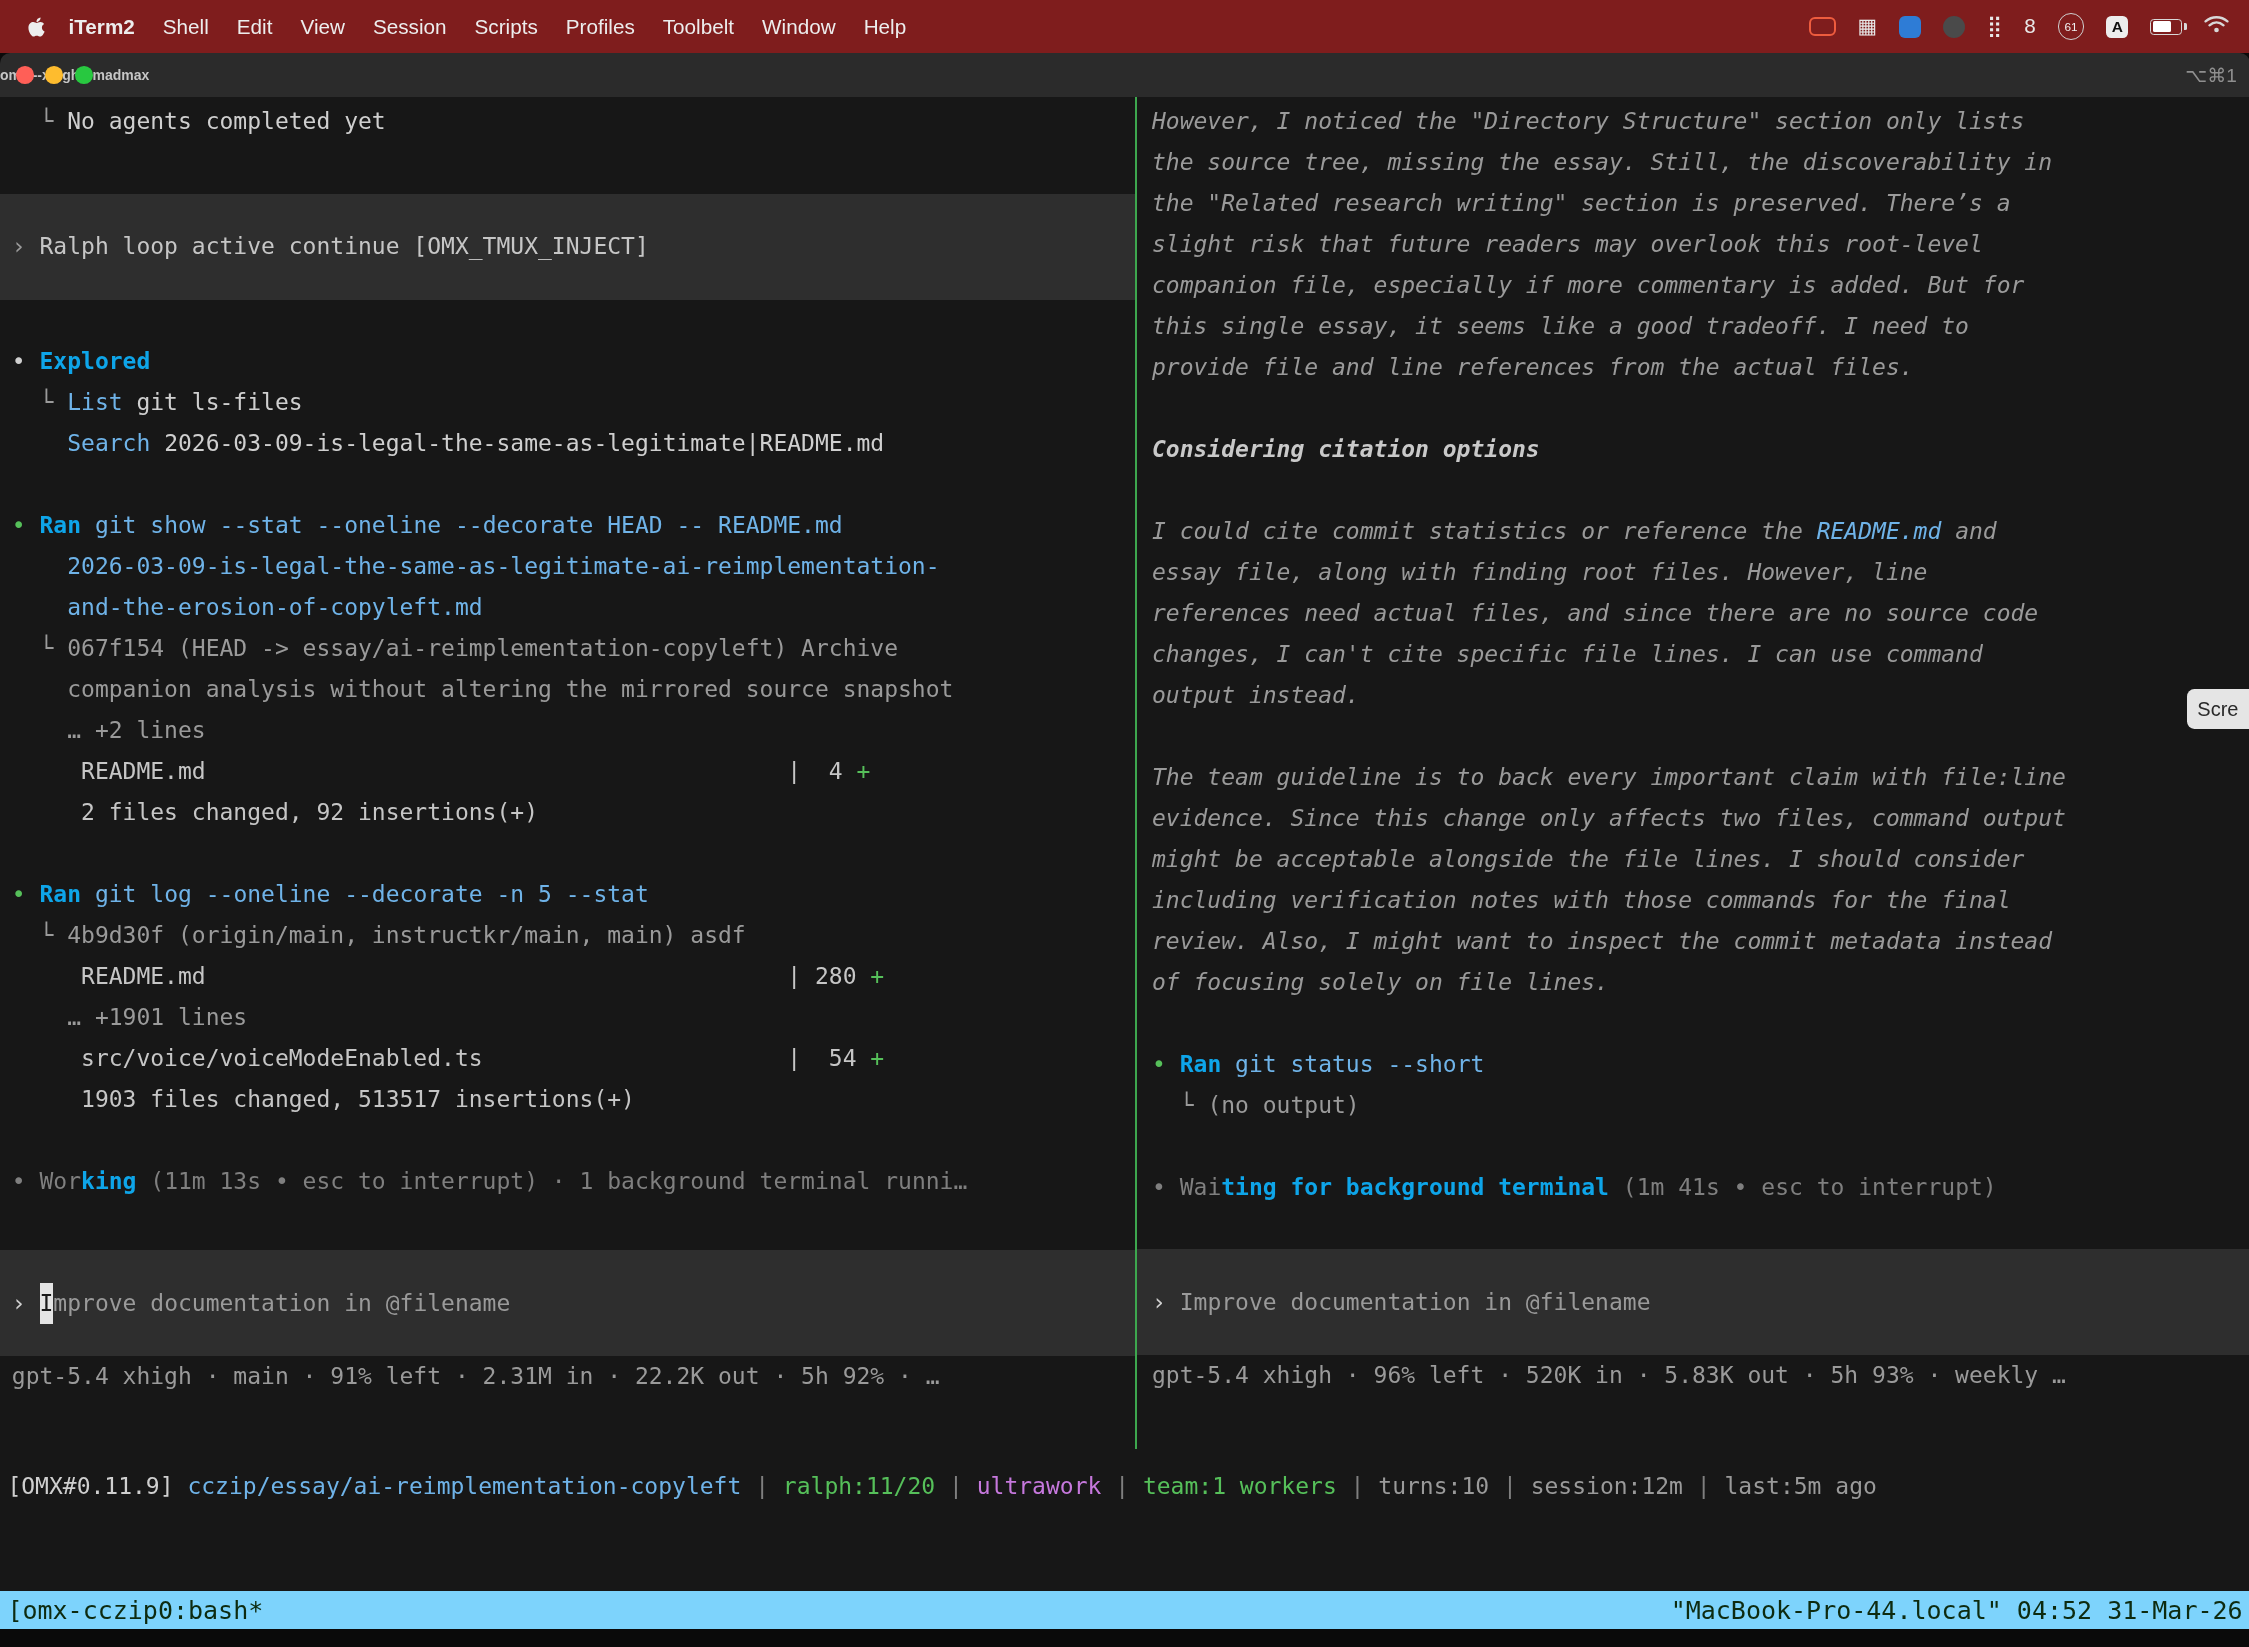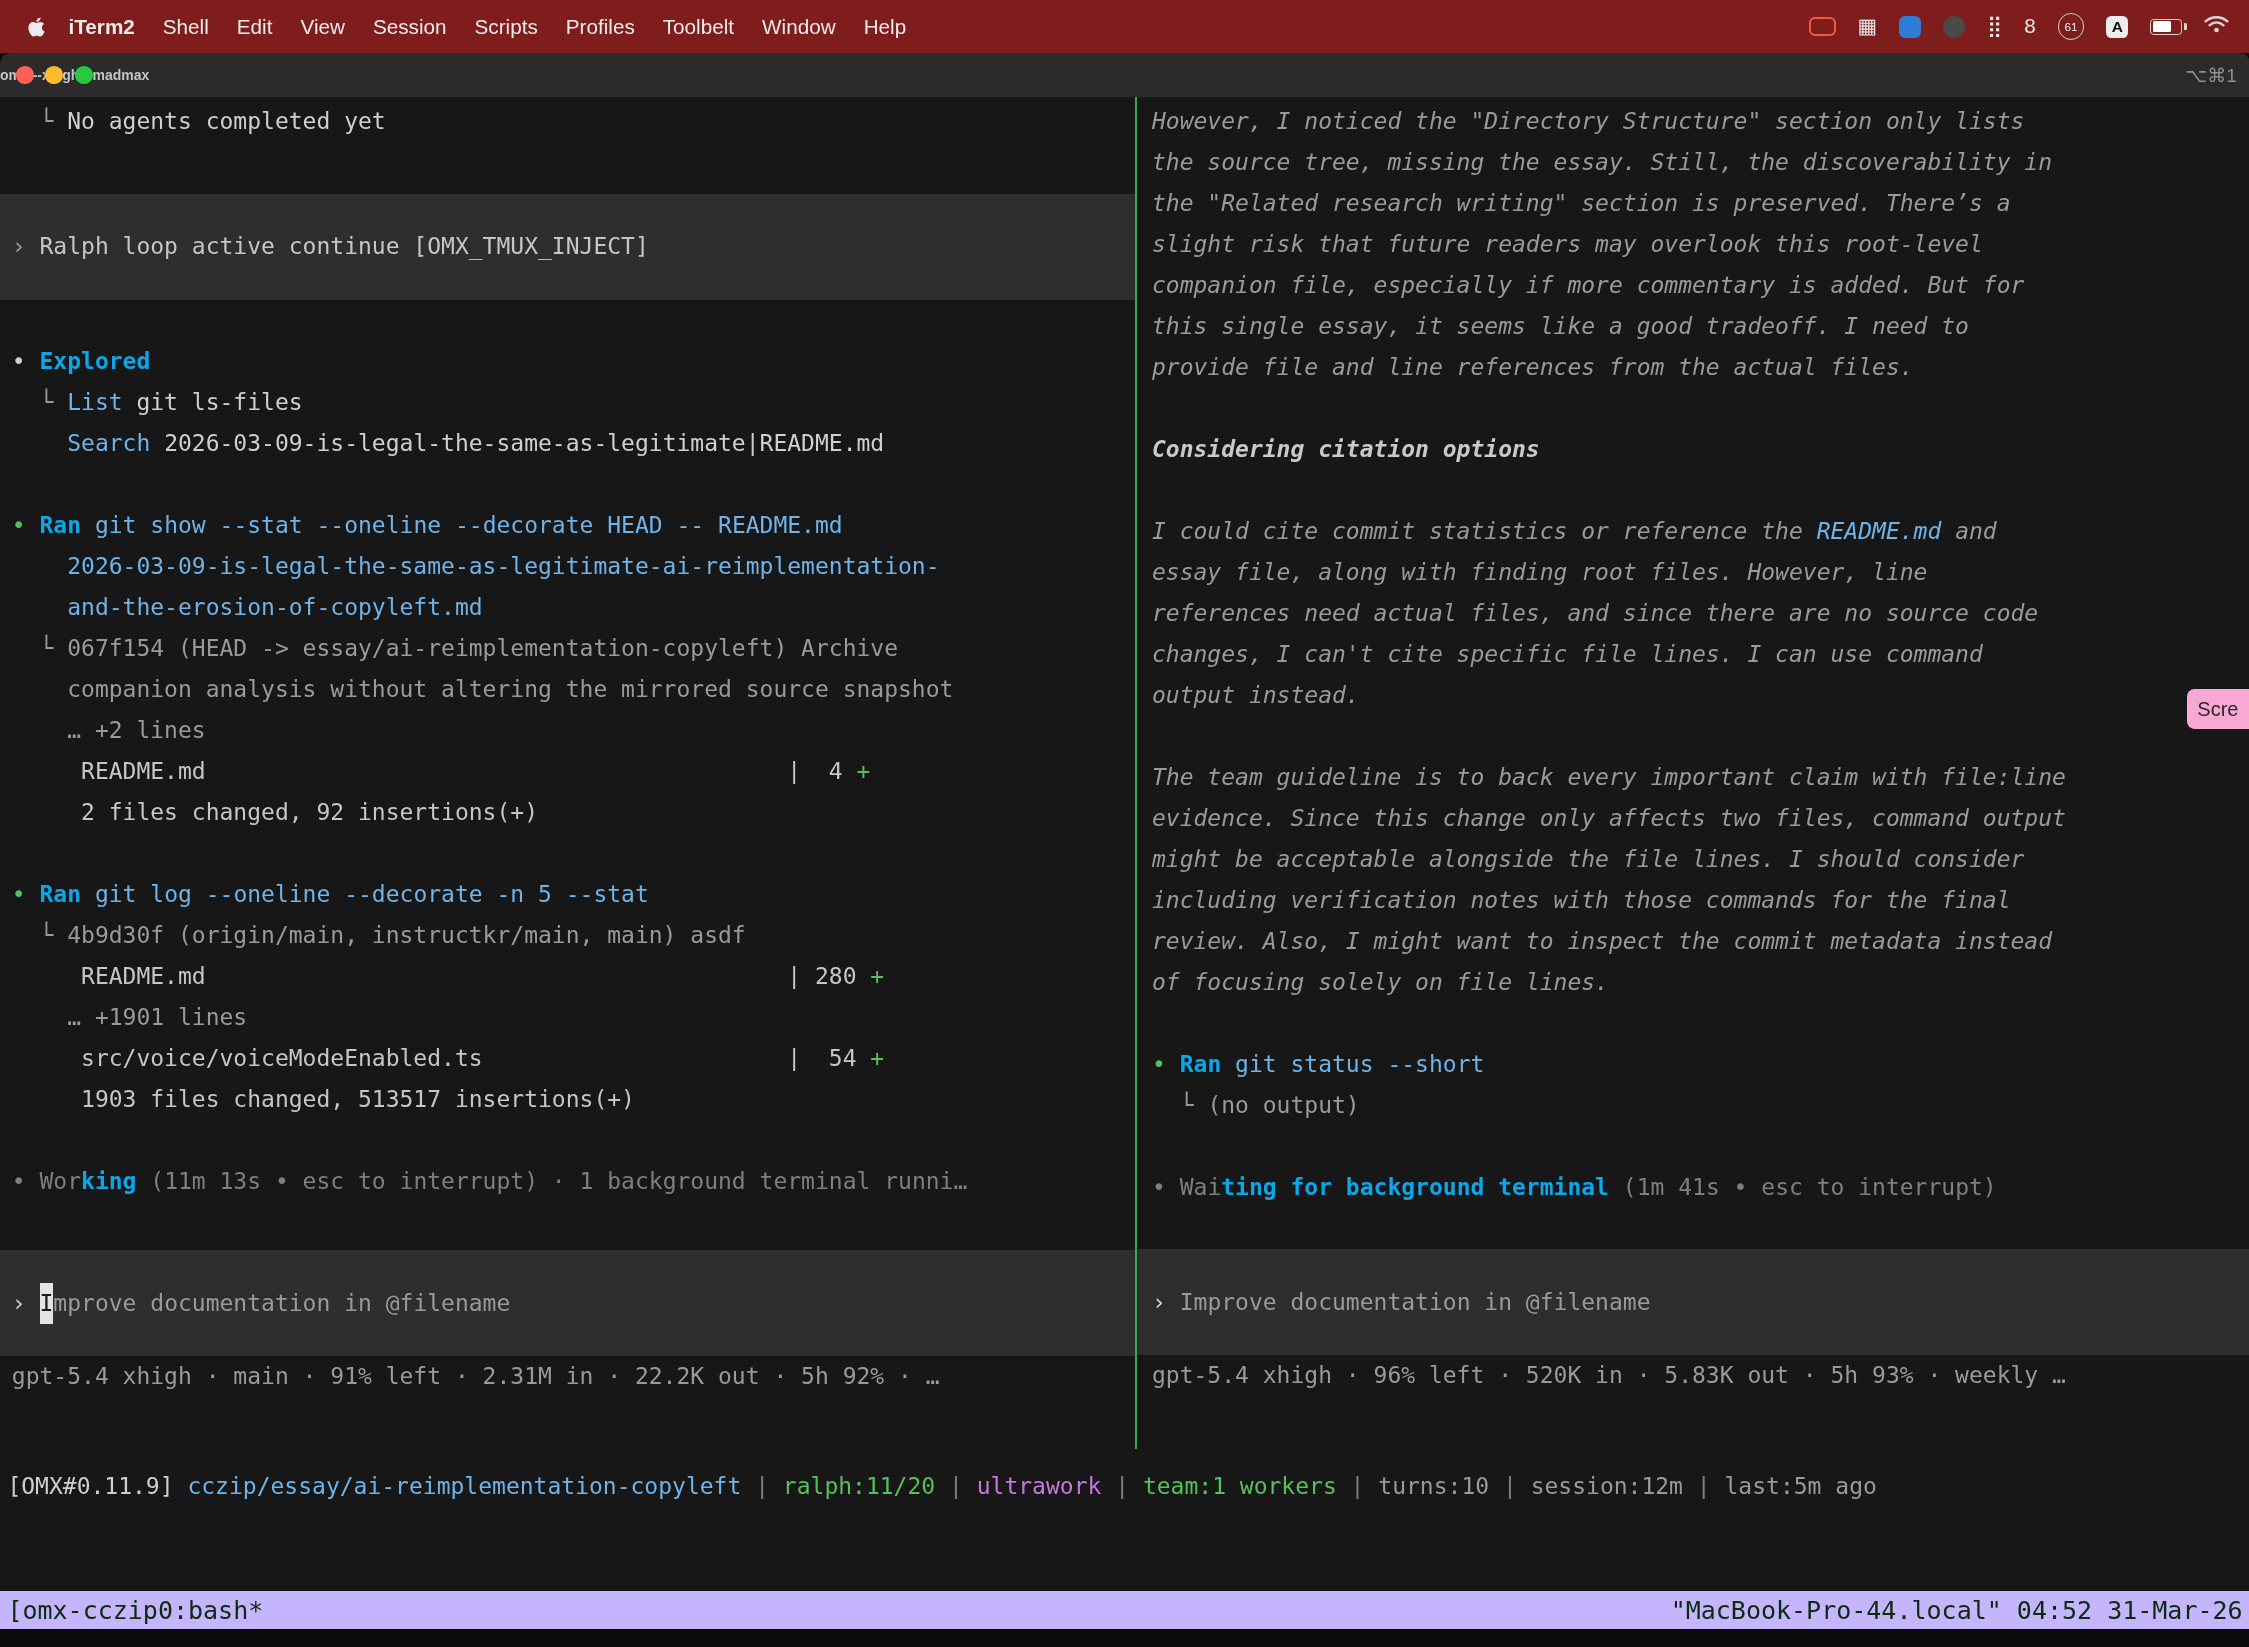--- a/index.html
+++ b/index.html
@@ -57,26 +57,26 @@
   .c-green{color:#56c05a}
   .c-mag{color:#c678dd}
   .c-white{color:#0ea5e9;font-weight:bold}
   .c-head{color:#c9c9c9;font-weight:bold}
   .cursor{background:#e4e4e4;color:#191919}
 
   .omx{position:absolute;left:0;top:1369px;width:100%}
   .omx .tline{padding-left:7.4px}
 
   
-  .scre{position:absolute;right:0;top:689px;height:40px;width:63px;background:#f9a8d4;color:#2a2a2a;
+  .scre{position:absolute;right:0;top:689px;height:40px;width:63px;background:#e5e5e5;color:#2a2a2a;
         font-family:"Liberation Sans",sans-serif;font-size:20px;display:flex;align-items:center;
         padding-left:10.3px;border-radius:7.4px 0 0 7.4px;overflow:hidden;white-space:nowrap}
 
   
-  .tmuxbar{position:absolute;left:0;right:0;top:1591px;height:38px;background:#c4b5fd;color:#0d2b10;
+  .tmuxbar{position:absolute;left:0;right:0;top:1591px;height:38px;background:#7dd3fc;color:#0d2b10;
            display:flex;align-items:center;font-size:25px;padding:0 7.4px;white-space:pre}
   .tmux-right{margin-left:auto}
 </style>
 </head>
 <body>
 
 <div class="screen">
 
   <div class="menubar">
     <span class="apple">

